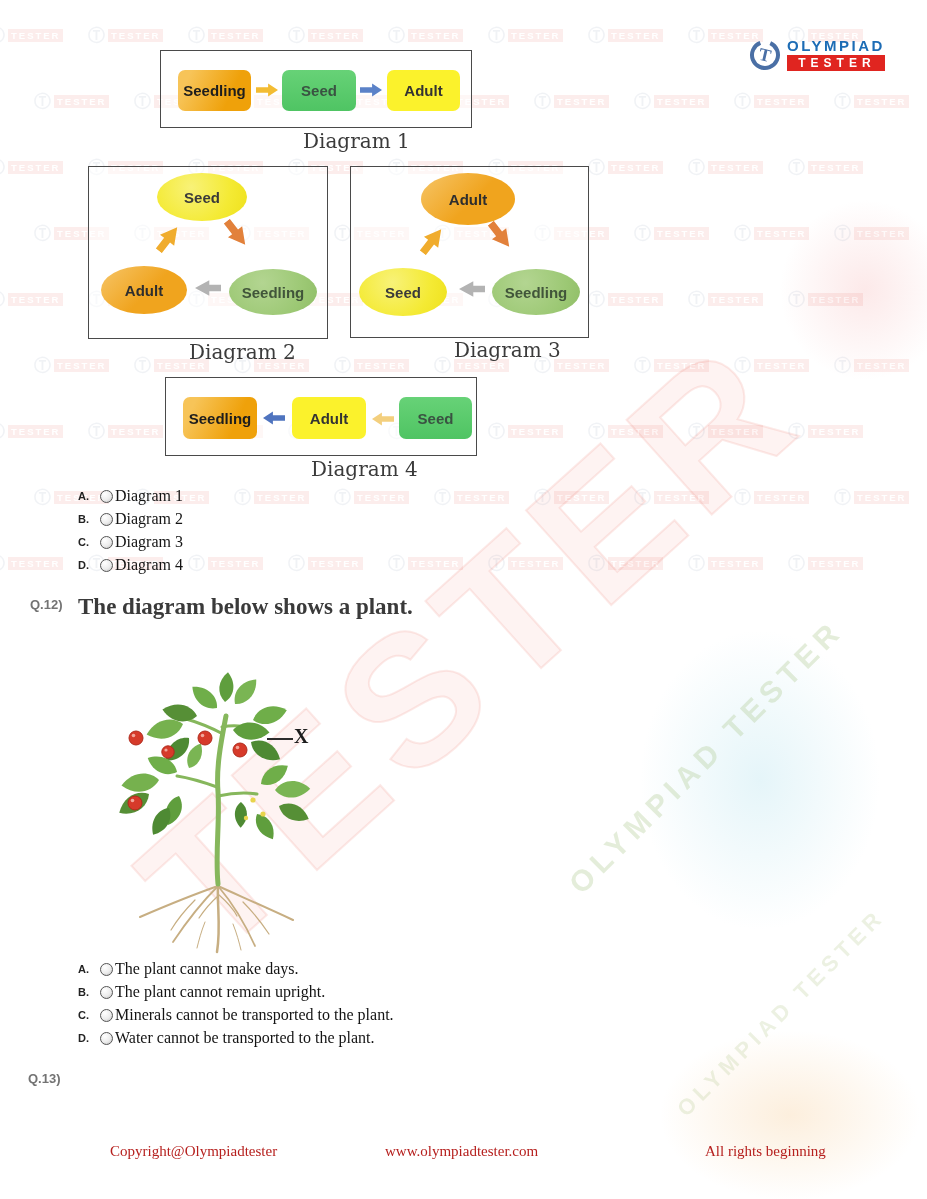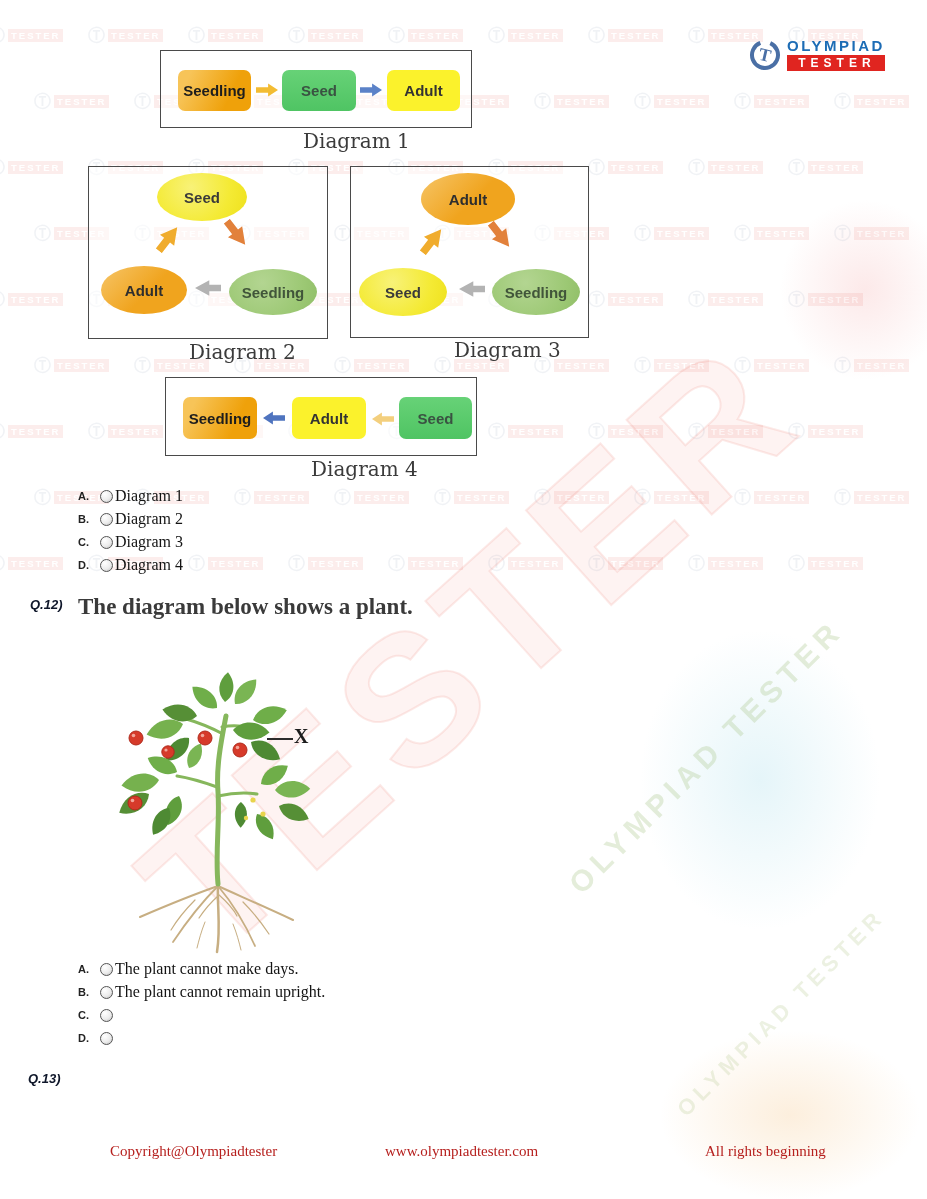--- a/index.html
+++ b/index.html
@@ -50,21 +50,21 @@
   .flat-green  { background:linear-gradient(180deg,#67d277,#4fc463); color:#3a5242; }
   .flat-yellow { background:#fbf22c; color:#333333; }
   .oval-yellow { background:radial-gradient(circle at 38% 30%, #f8f278 0%, #f4ea34 60%, #eee01a 100%); }
   .oval-green  { background:radial-gradient(circle at 38% 30%, #b3d591 0%, #9cc874 65%, #8fbd66 100%); color:#41553a; }
   .oval-orange { background:linear-gradient(135deg,#f6c568 0%,#f0a41e 55%); color:#2e2e2e; }
   .barrow { position:absolute; }
   .barrow path { fill:currentColor; }
   .caption { position:absolute; font-family:"DejaVu Serif", serif; font-size:20px; color:#3b3b3b; }
 
   
-  .qnum { position:absolute; font-style:italic; font-weight:bold; font-size:13px; color:#0f172a; }
+  .qnum { position:absolute; font-weight:bold; font-size:13px; color:#737373; }
   .qtext { position:absolute; font-family:"Liberation Serif", serif; font-weight:bold;
     font-size:23px; color:#3a3a3a; }
   .opt-row { position:absolute; display:flex; align-items:center; height:18px; }
   .opt-letter { font-size:11px; font-weight:bold; color:#222; width:22px; }
   .radio { width:13px; height:13px; border-radius:50%; border:1px solid #555; flex:0 0 13px;
     background:radial-gradient(circle at 35% 30%, #ffffff 0%, #ececec 55%, #bdbdbd 100%); }
   .opt-label { font-family:"Liberation Serif", serif; font-size:16px; color:#141414; margin-left:2px; }
 
   
   .xline { position:absolute; left:267px; top:738px; width:26px; height:2px; background:#2b2b2b; }
@@ -594,24 +594,26 @@
     <span class="opt-label">The plant cannot make days.</span>
   </div>
   <div class="opt-row" style="left:78px;top:983px;">
     <span class="opt-letter">B.</span>
     <span class="radio"></span>
     <span class="opt-label">The plant cannot remain upright.</span>
   </div>
   <div class="opt-row" style="left:78px;top:1006px;">
     <span class="opt-letter">C.</span>
     <span class="radio"></span>
+    <span class="opt-label">Minerals cannot be transported to the plant.</span>
   </div>
   <div class="opt-row" style="left:78px;top:1029px;">
     <span class="opt-letter">D.</span>
     <span class="radio"></span>
+    <span class="opt-label">Water cannot be transported to the plant.</span>
   </div>
 
   <div class="qnum" style="left:28px;top:1071px;">Q.13)</div>
 
   <div class="footer-item" style="left:110px;">Copyright@Olympiadtester</div>
   <div class="footer-item" style="left:385px;">www.olympiadtester.com</div>
   <div class="footer-item" style="left:705px;">All rights beginning</div>
 
 </div>
 

